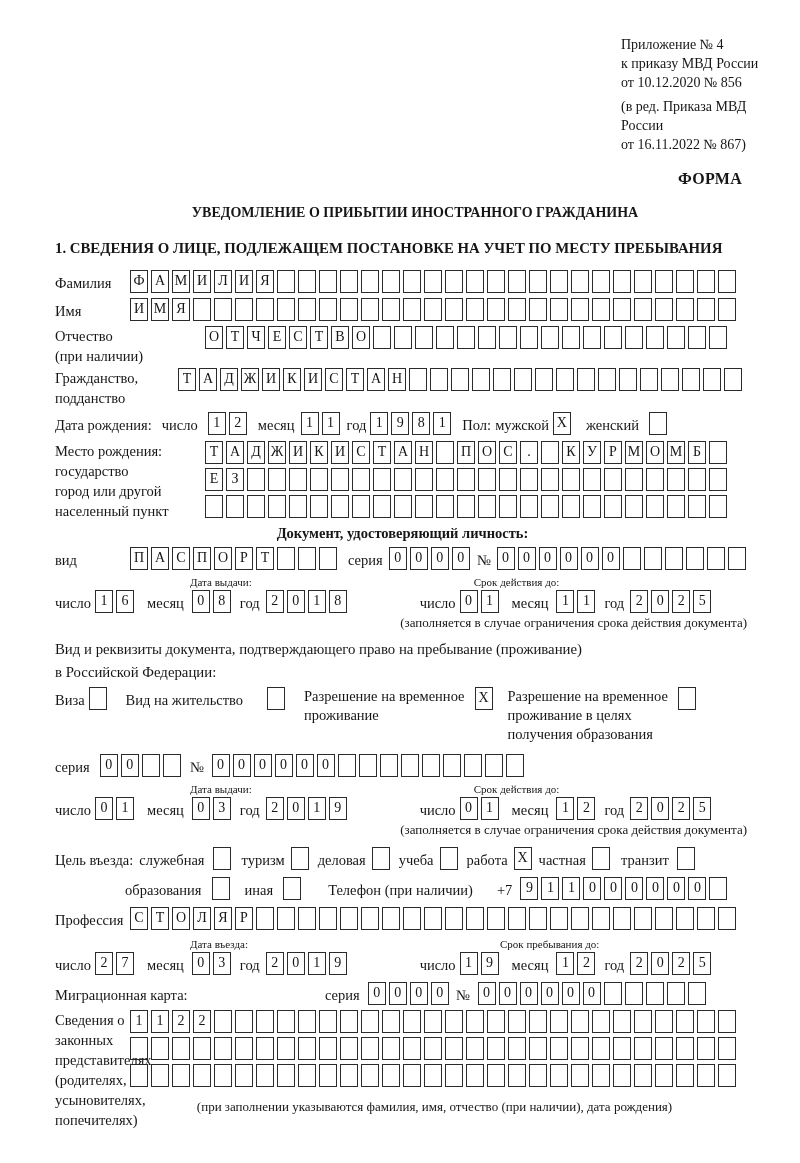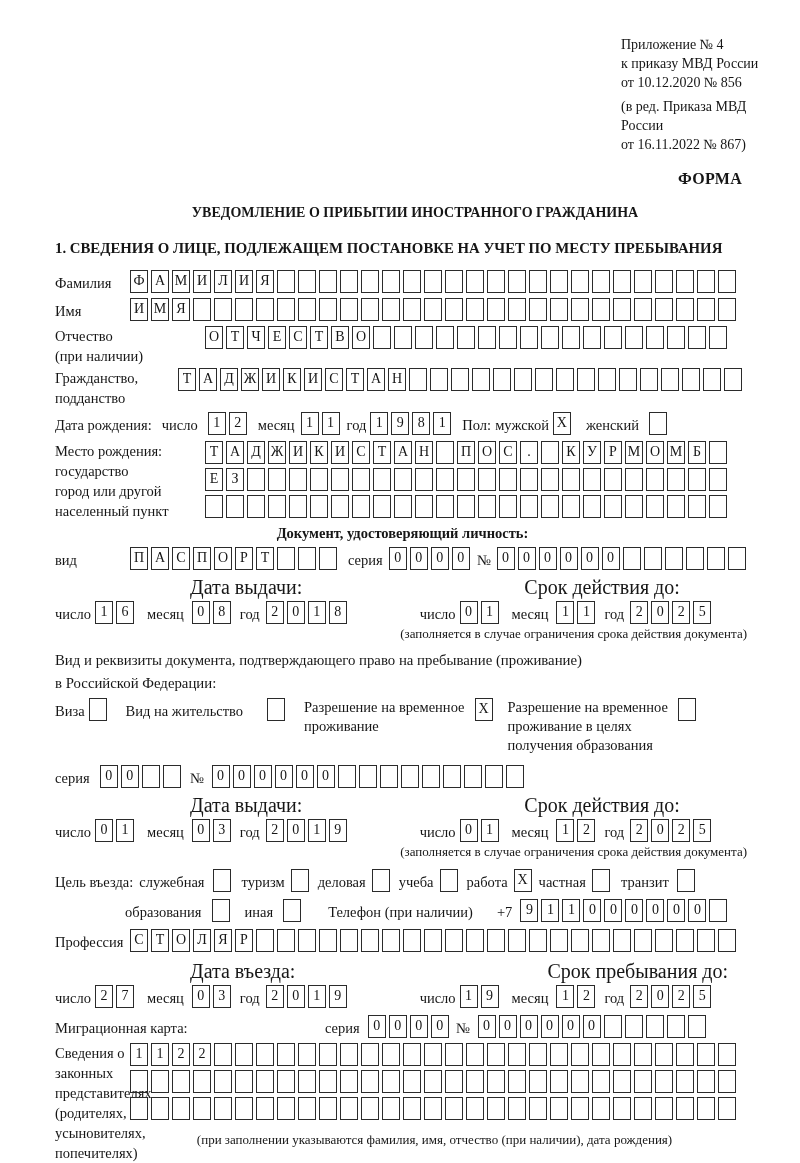--- a/index.html
+++ b/index.html
@@ -15,21 +15,21 @@
   .top{align-items:flex-start}
   .boxes{display:flex;flex:none;flex-wrap:nowrap}
   .box{flex:none;width:18px;height:23px;border:1.7px solid #2b2b2b;margin-right:3px;text-align:center;font-size:14px;line-height:20px}
   .lbl{flex:none}
   .w75{width:75px}.w123{width:123px}.w150{width:150px}.w270{width:270px}
   .stack{display:flex;flex-direction:column;flex:none}
   .stack div{line-height:20px}
   .mrow{margin-top:4px}
   .ml4{margin-left:4px}.ml6{margin-left:6px}.ml8{margin-left:8px}.ml10{margin-left:10px}
   .ml12{margin-left:12px}.ml16{margin-left:16px}.ml24{margin-left:24px}.ml70{margin-left:70px}
-  .dates-hdr{margin-top:6px;font-size:20px;display:flex}
+  .dates-hdr{margin-top:6px;font-size:11px;display:flex}
   .dh-left{margin-left:135px}
   .dh-right{margin-left:222px}
   .note-right{margin-top:2px;font-size:13px;text-align:right;padding-right:28px;line-height:16px}
   .doc-heading{margin-top:4px;text-align:center;font-weight:700;font-size:14.5px;padding-right:25px}
   .para{margin-top:8px;font-size:14.8px;line-height:20px}
   .permits{margin-top:5px}
   .permits .pblock{flex:none;text-align:left;line-height:19px}
   .vgap4 > * + *{margin-top:4px}
   .gnote{margin-top:12px;font-size:13px;text-align:center;line-height:16px}
   .glabels div{line-height:20px}

